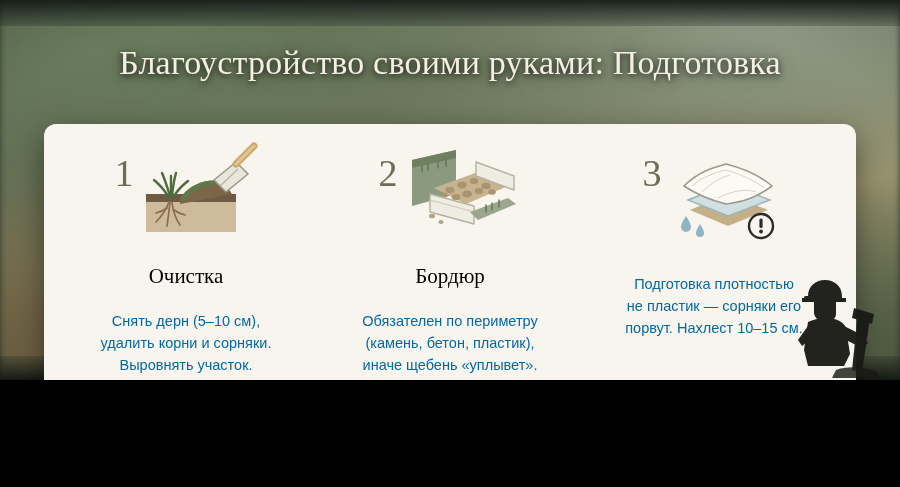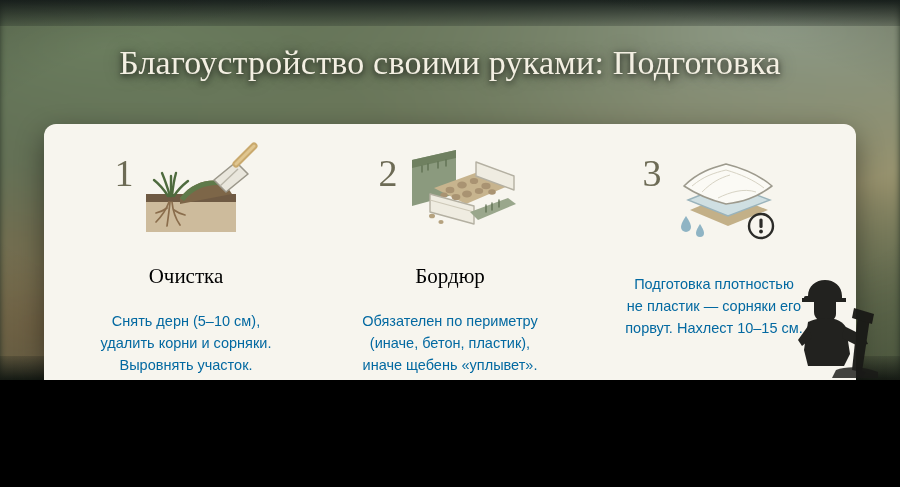--- a/index.html
+++ b/index.html
@@ -234,21 +234,21 @@
                 <path d="M88 68 L88 61"></path>
               <path d="M95 65 L95 58"></path>
             </g>
           </svg>
         </div>
         <div class="col-title">
           <span>Бордюр</span>
         </div>
         <div class="col-body">
           <span>Обязателен по периметру</span>
-          <span>(иначе, бетон, пластик),</span>
+          <span>(камень, бетон, пластик),</span>
           <span>иначе щебень «уплывет».</span>
         </div>
       </div>
 
       <div class="col">
         <div class="col-head">
           <div class="step-num">3</div>
           <svg class="illus" viewBox="0 0 118 104">
 
             <path d="M22 68 L60 52 L100 68 L60 84 Z" fill="#c3b088"></path>

